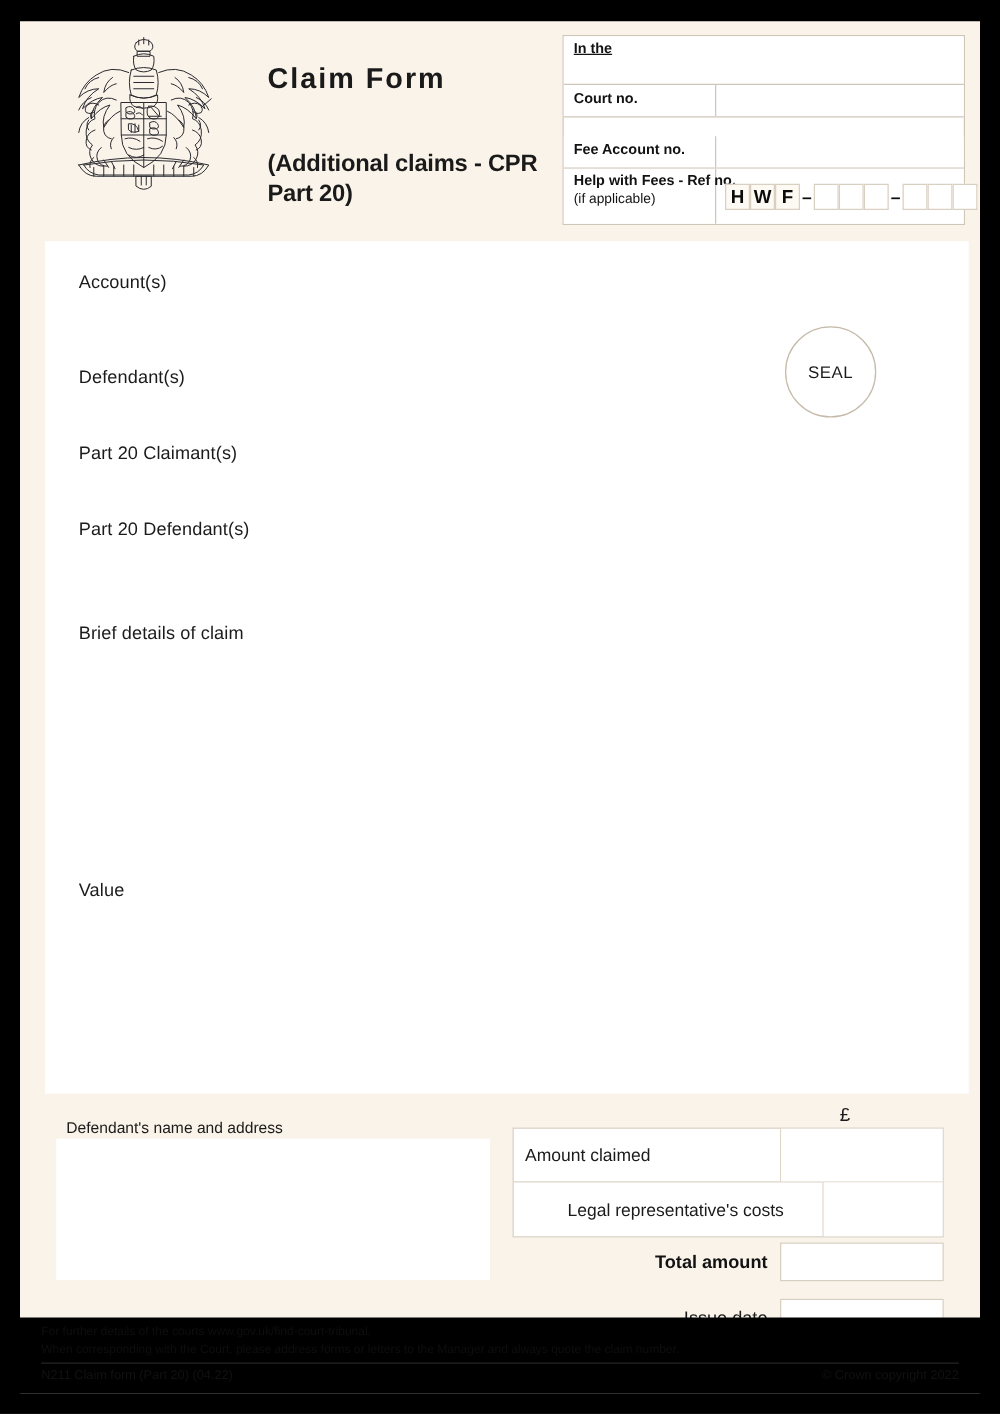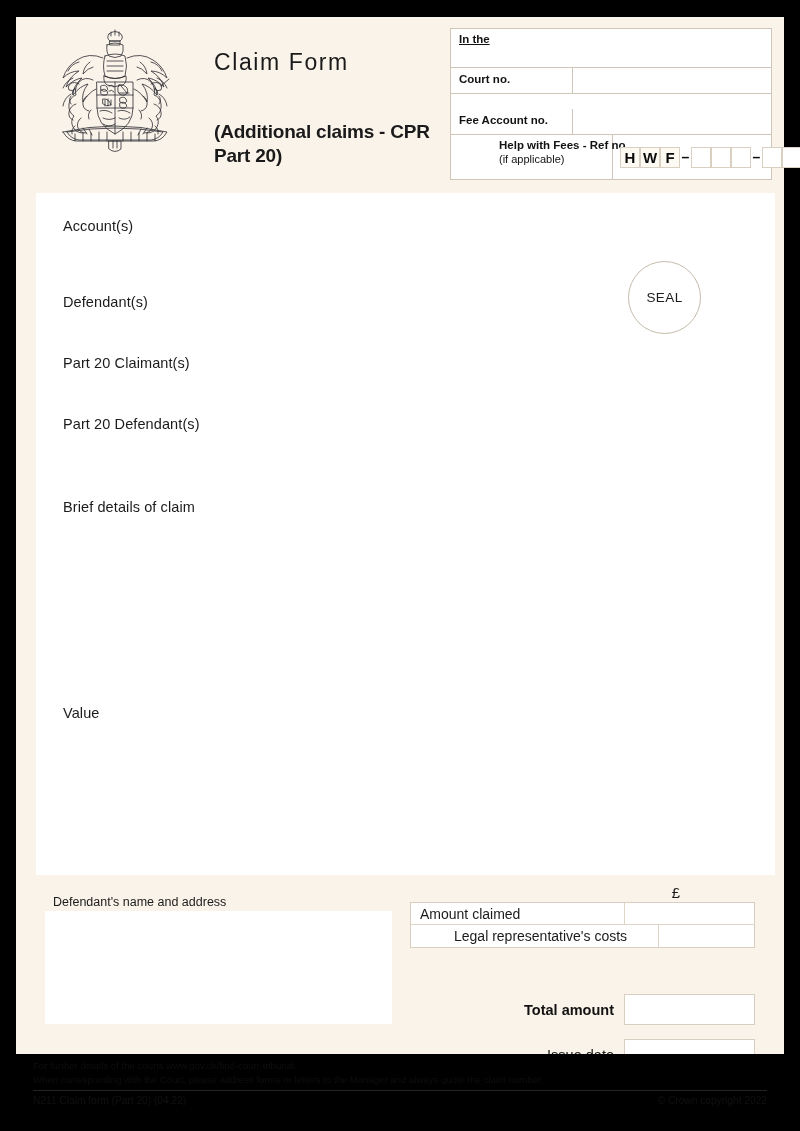--- a/index.html
+++ b/index.html
@@ -39,21 +39,21 @@
   #crest svg { display: block; width: 160px; height: 128px; }
 
   #title-block {
     position: absolute;
     left: 198px;
     top: 32px;
     width: 230px;
   }
   .title-main {
     font-size: 23px;
-    font-weight: normal;
+    font-weight: bold;
     letter-spacing: 1.6px;
     color: #1a1a1a;
     line-height: 1.2;
     margin-bottom: 2px;
   }
   .title-sub {
     font-size: 19px;
     font-weight: bold;
     color: #1a1a1a;
     line-height: 1.28;
@@ -68,21 +68,21 @@
     top: 11px;
     width: 322px;
     border: 1px solid #cfc6b8;
     background: #ffffff;
   }
   .hrow {
     display: flex;
     border-bottom: 1px solid #cfc6b8;
     background: #ffffff;
   }
-  .hrow:last-child { border-bottom: none; padding-left: 40px; }
+  .hrow:last-child { border-bottom: none; }
   .hrow-inthe { height: 39px; }
   .hrow-claim { height: 26px; }
   .hrow-fee { height: 26px; margin-top: 15px; }
   .hrow-hwf { height: 44px; }
 
   .hcell-label {
     font-size: 11.5px;
     font-weight: bold;
     color: #121212;
     padding: 4px 0 0 8px;
@@ -206,21 +206,21 @@
   #money-table {
     position: absolute;
     left: 0;
     top: 23px;
     width: 345px;
     border: 1px solid #d8cfc0;
     background: #ffffff;
   }
   .mrow {
     display: flex;
-    height: 22px;
+    height: 43px;
     border-bottom: 1px solid #ded5c7;
     justify-content: space-between;
   }
   .mrow:last-child { border-bottom: none; padding-left: 34px; }
   .mlabel {
     width: 214px;
     border-right: 1px solid #ded5c7;
     display: flex;
     align-items: center;
     padding-left: 9px;

